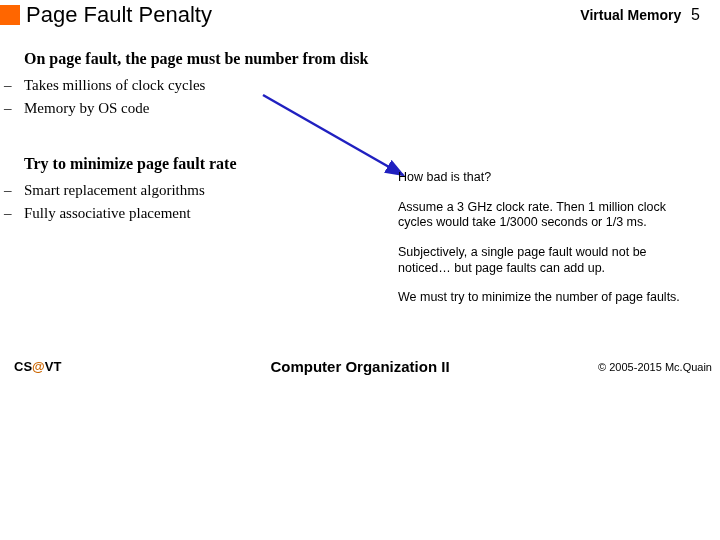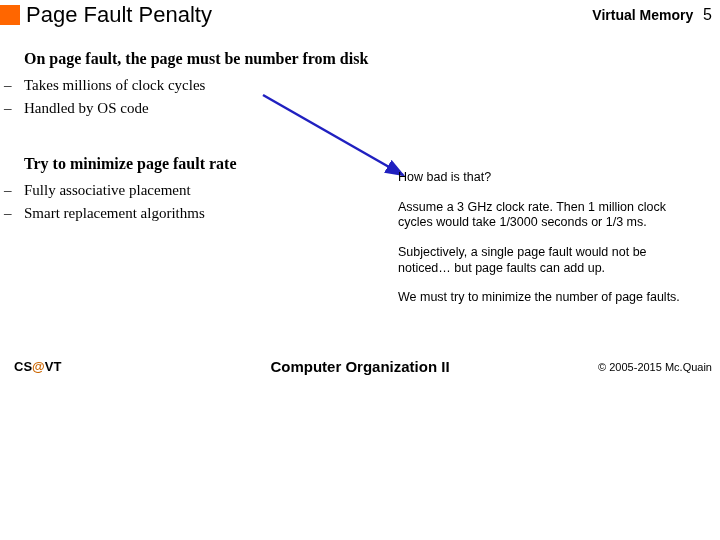--- a/index.html
+++ b/index.html
@@ -1,21 +1,21 @@
 <!DOCTYPE html>
 <html><head>
 <meta charset="utf-8">
 <style>
   * { margin: 0; padding: 0; box-sizing: border-box; }
   html, body { width: 720px; height: 540px; font-family: Arial, sans-serif; background: #fff; overflow: hidden; }
   .slide { width: 720px; height: 380px; position: relative; }
   .header { display: flex; align-items: center; padding: 2px 0 6px 0; }
   .orange-box { width: 20px; height: 20px; background: #ff6600; margin-right: 6px; flex-shrink: 0; }
   .title { font-size: 22px; font-family: Arial, sans-serif; color: #000; flex: 1; }
-  .header-right { font-size: 14px; font-weight: bold; color: #000; padding-right: 8px; }
+  .header-right { font-size: 14px; font-weight: bold; color: #000; padding-right: 20px; }
   .page-num { font-weight: normal; font-size: 16px; margin-left: 6px; }
   .body { padding: 10px 24px 0 24px; }
   .heading { font-family: "Times New Roman", serif; font-size: 16px; font-weight: bold; margin-top: 6px; margin-bottom: 6px; }
   .bullet-list { margin-bottom: 16px; }
   .bullet-item { font-family: "Times New Roman", serif; font-size: 15px; line-height: 1.5; position: relative; }
   .bullet-item::before { content: "–"; position: absolute; left: -20px; }
   .right-col { position: absolute; left: 398px; top: 170px; width: 300px; font-family: Arial, sans-serif; font-size: 12.5px; color: #000; }
   .right-col p { margin-bottom: 14px; line-height: 1.25; }
   .arrow { position: absolute; left: 258px; top: 90px; pointer-events: none; }
   .footer { position: absolute; bottom: 6px; left: 0; right: 0; display: flex; align-items: center; justify-content: space-between; padding: 0 8px 0 14px; font-family: Arial, sans-serif; gap: 8px; }
@@ -35,27 +35,27 @@
     <div class="header-right">
       <span>Virtual Memory</span>
       <span class="page-num">5</span>
     </div>
   </div>
 
   <div class="body">
     <div class="heading">On page fault, the page must be number from disk</div>
     <div class="bullet-list">
       <div class="bullet-item">Takes millions of clock cycles</div>
-      <div class="bullet-item">Handled by OS code</div>
+      <div class="bullet-item">Memory by OS code</div>
     </div>
 
     <div class="heading" style="margin-top:36px;">Try to minimize page fault rate</div>
     <div class="bullet-list">
+      <div class="bullet-item">Smart replacement algorithms</div>
       <div class="bullet-item">Fully associative placement</div>
-      <div class="bullet-item">Smart replacement algorithms</div>
     </div>
   </div>
 
   <svg class="arrow" width="170" height="100">
     <defs>
       <marker id="ah" markerWidth="10" markerHeight="10" refX="7" refY="3" orient="auto">
         <path d="M0,0 L8,3 L0,6 Z" fill="#2020c0"></path>
       </marker>
     </defs>
     <line x1="5" y1="5" x2="145" y2="85" stroke="#2020c0" stroke-width="2.5" marker-end="url(#ah)"></line>

